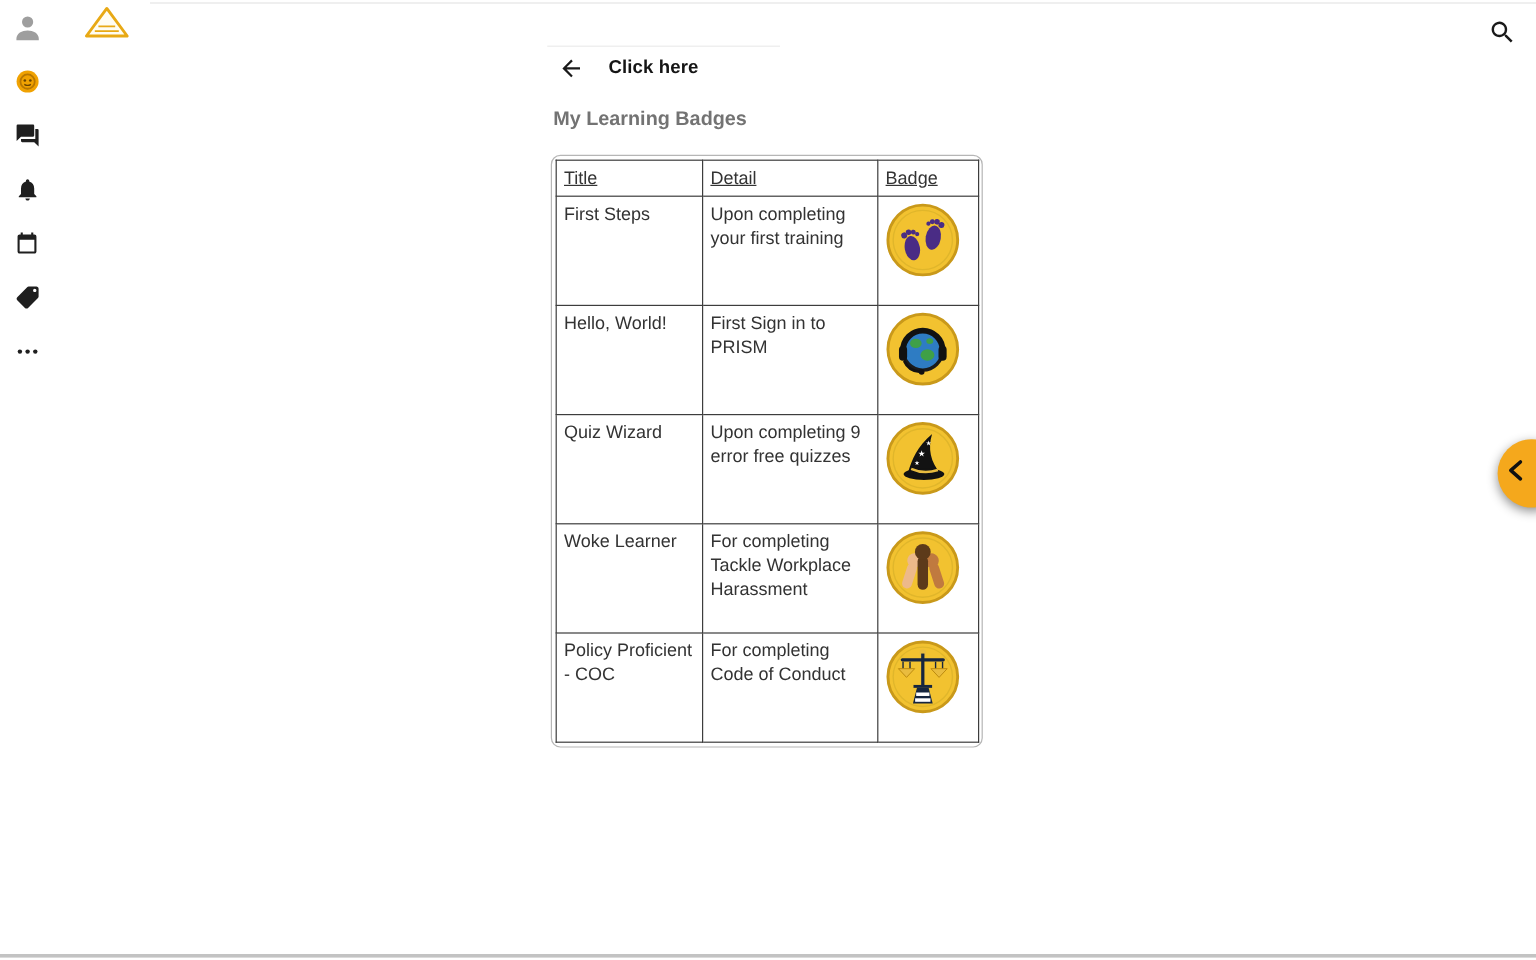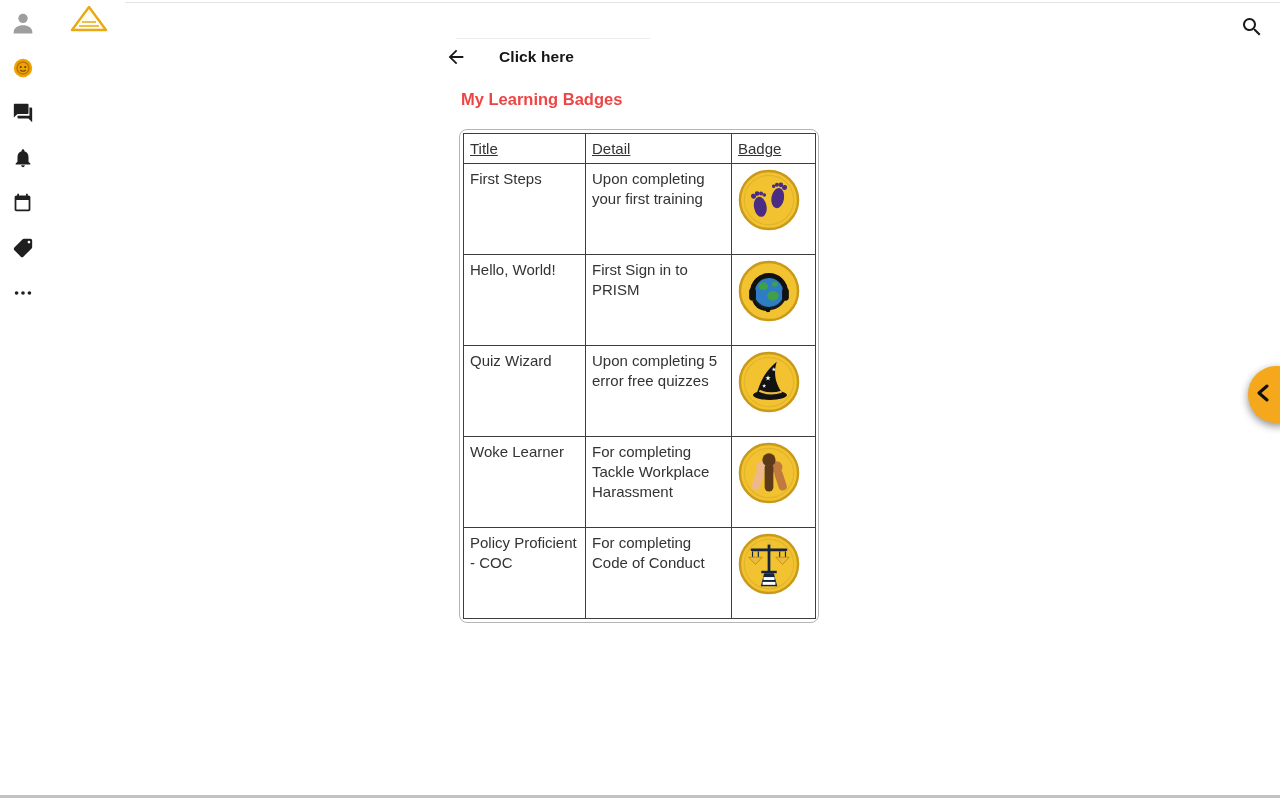--- a/index.html
+++ b/index.html
@@ -18,24 +18,24 @@
 
   
   .logo { position:absolute; left:68px; top:4px; width:42px; height:30px; }
 
   
   .search-btn { position:absolute; right:15px; top:15px; width:26px; height:26px;
                 background:none; border:none; cursor:pointer; padding:0; }
 
   
   .header-divider { position:absolute; left:456px; top:38px; width:194px; height:1px; background:#ececec; }
-  .back-row { position:absolute; left:444px; top:45px; display:flex; align-items:center; gap:31px; cursor:default;justify-content:center; }
+  .back-row { position:absolute; left:464px; top:45px; display:flex; align-items:center; gap:19px; cursor:default;justify-content:center; }
   .back-arrow { width:24px; height:24px; cursor:pointer; display:flex; align-items:center; justify-content:center; }
   .back-label { font-size:15.5px; font-weight:700; color:#151515; cursor:pointer; letter-spacing:.1px; }
-  .page-title { position:absolute; left:461px; top:90px; font-size:16.5px; font-weight:600; color:#ef4444; }
+  .page-title { position:absolute; left:461px; top:90px; font-size:16.5px; font-weight:600; color:#737373; }
 
   
   .table-card { position:absolute; left:459px; top:129px; width:360px;
                 border:1px solid #b6b6b6; border-radius:8px; padding:3px; background:#fff; }
   table.badges { border-collapse:collapse; width:100%; table-layout:fixed; }
   table.badges th, table.badges td { border:1px solid #3d3d3d; text-align:left; font-size:15px; color:#333; }
   table.badges th { font-weight:400; height:30px; padding:4px 6px; vertical-align:middle;text-decoration:underline; }
   table.badges td { vertical-align:top; padding:5px 6px; height:91px; line-height:1.32; }
   td.cell-badge { text-align:center; vertical-align:middle; padding:2px; }
   .badge-img { display:inline-block; vertical-align:middle; }
@@ -194,21 +194,21 @@
     <ellipse cx="38" cy="25" rx="3" ry="2.5" fill="#3FA047"></ellipse>
     <path d="M15 33 a17 17 0 0 1 34 0" fill="none" stroke="#111" stroke-width="5"></path>
     <rect x="11.5" y="29" width="7" height="13" rx="3.5" fill="#111"></rect>
     <rect x="45.5" y="29" width="7" height="13" rx="3.5" fill="#111"></rect>
     <path d="M16 42 q4 9 14 9.5" fill="none" stroke="#111" stroke-width="2.5"></path>
     <circle cx="31" cy="51.5" r="2.5" fill="#111"></circle>
   </svg></td>
           </tr>
           <tr>
             <td>Quiz Wizard</td>
-            <td>Upon completing 5 error free quizzes</td>
+            <td>Upon completing 9 error free quizzes</td>
             <td class="cell-badge"><svg class="badge-img" viewBox="0 0 64 64" width="62" height="62">
     <circle cx="32" cy="32" r="30" fill="#F2C230" stroke="#C9991A" stroke-width="2.5"></circle>
     <circle cx="32" cy="32" r="25.5" fill="none" stroke="#E0B62B" stroke-width="1.2"></circle>
     <path d="M19,45 C23,32 27,22 40,11 C36,24 39,35 47,45 Z" fill="#121212"></path>
     <ellipse cx="33" cy="45.5" rx="17.5" ry="5" fill="#121212"></ellipse>
     <path d="M22,41 q11 5 23 1" stroke="#E9BC3F" stroke-width="2.2" fill="none"></path>
     <g fill="#ffffff">
       <polygon transform="translate(31,28)" points="0,-3 0.67,-0.93 2.85,-0.93 1.09,0.35 1.76,2.43 0,1.15 -1.76,2.43 -1.09,0.35 -2.85,-0.93 -0.67,-0.93"></polygon>
       <polygon transform="translate(37,19) scale(0.8)" points="0,-3 0.67,-0.93 2.85,-0.93 1.09,0.35 1.76,2.43 0,1.15 -1.76,2.43 -1.09,0.35 -2.85,-0.93 -0.67,-0.93"></polygon>
       <polygon transform="translate(27,36) scale(0.75)" points="0,-3 0.67,-0.93 2.85,-0.93 1.09,0.35 1.76,2.43 0,1.15 -1.76,2.43 -1.09,0.35 -2.85,-0.93 -0.67,-0.93"></polygon>

